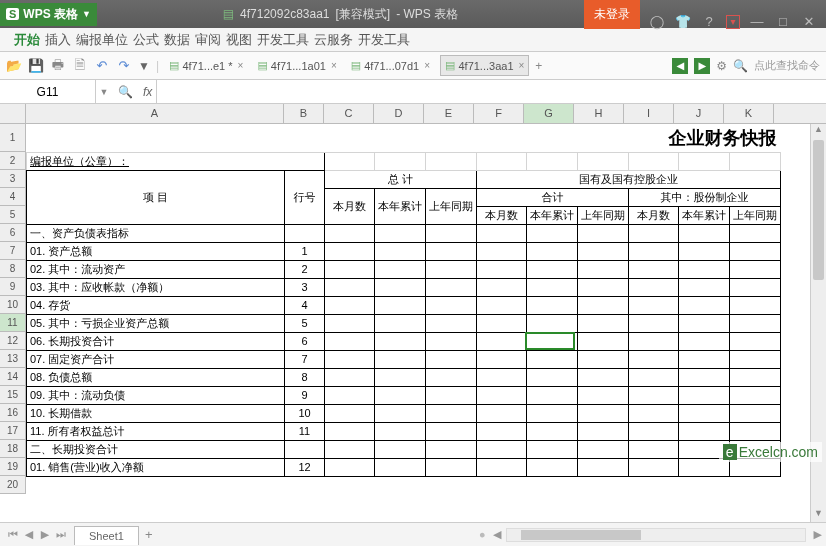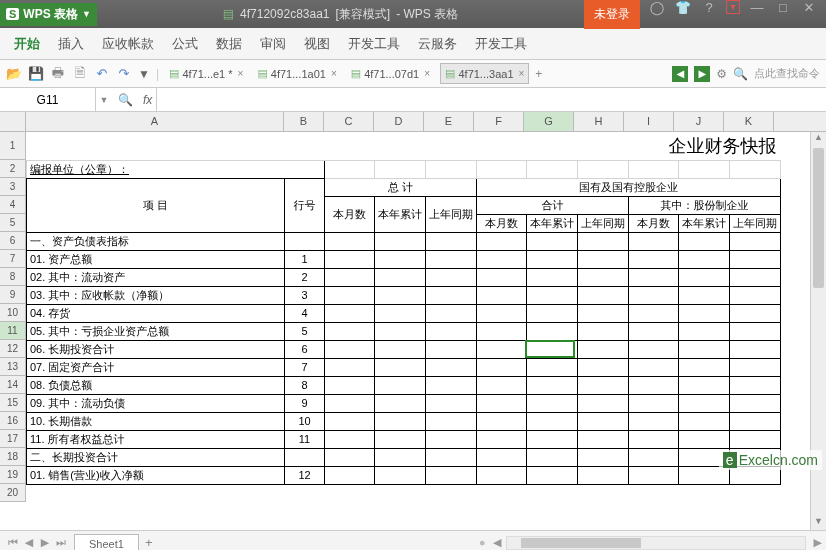--- a/index.html
+++ b/index.html
@@ -1,25 +1,25 @@
 <!DOCTYPE html>
 <html><head>
 <meta charset="utf-8">
 <style>
 * { margin: 0; padding: 0; box-sizing: border-box; font-family: "Microsoft YaHei", Arial, sans-serif; }
 html, body { width: 826px; height: 550px; overflow: hidden; background: #fff; }
 .titlebar { height: 28px; background: linear-gradient(#6a6a6a,#5a5a5a); display: flex; align-items: center; color: #ddd; font-size: 12px; }
 .titlebar .logo { background: #3a8a3a; color: #fff; padding: 3px 6px; display: flex; align-items: center; gap: 4px; font-weight: bold; }
 .titlebar .logo-s { background: #fff; color: #3a8a3a; padding: 0 3px; border-radius: 2px; font-size: 11px; }
 .titlebar .title-txt { flex: 1; text-align: center; display: flex; justify-content: center; gap: 6px; align-items: center; }
-.titlebar .right { display: flex; align-items: flex-start; gap: 8px; padding-right: 8px; }
+.titlebar .right { display: flex; align-items: flex-end; gap: 8px; padding-right: 8px; }
 .titlebar .login { background: #e85c2a; color: #fff; padding: 6px 10px; font-size: 12px; }
 .titlebar .winbtn { color: #bbb; font-size: 13px; width: 18px; text-align: center; cursor: default; }
 .titlebar .redbox { color: #d9534f; border: 1px solid #d9534f; width: 14px; height: 14px; font-size: 10px; display: inline-flex; justify-content: center; align-items: center; }
-.ribbon { height: 32px; background: #f5f5f5; border-bottom: 1px solid #ccc; display: flex; align-items: center; gap: 18px; padding: 0 14px; font-size: 13px; }
+.ribbon { height: 24px; background: #f5f5f5; border-bottom: 1px solid #ccc; display: flex; align-items: center; gap: 5px; padding: 0 14px; font-size: 13px; }
 .ribbon .tab { color: #555; }
 .ribbon .tab.active { color: #2a8a3a; font-weight: bold; }
 .toolbar { height: 28px; background: #fafafa; border-bottom: 1px solid #ccc; display: flex; align-items: center; padding: 0 6px; font-size: 12px; color: #666; gap: 6px; }
 .toolbar .icon { width: 16px; height: 16px; display: inline-flex; align-items: center; justify-content: center; font-size: 13px; }
 .toolbar .doc-tab { display: flex; align-items: center; gap: 3px; padding: 3px 4px; color: #555; font-size: 11px; }
 .toolbar .doc-tab.active { background: #e8e8e8; border: 1px solid #bbb; }
 .toolbar .close-x { color: #888; font-size: 10px; margin-left: 2px; }
 .toolbar .filler { flex: 1; }
 .toolbar .navbtn { background: #3a8a3a; color: #fff; width: 16px; height: 16px; display: inline-flex; align-items: center; justify-content: center; font-size: 10px; }
 .toolbar .search { color: #999; font-size: 11px; }
@@ -34,21 +34,21 @@
 .col-headers .ch { border-right: 1px solid #bbb; text-align: center; line-height: 19px; }
 .col-headers .ch.sel { background: #cde6cd; }
 .grid-body { display: flex; }
 .row-headers { width: 26px; background: #eee; }
 .row-headers .rh { height: 18px; border-bottom: 1px solid #bbb; border-right: 1px solid #bbb; text-align: center; font-size: 10px; color: #555; line-height: 17px; }
 .row-headers .rh.tall { height: 28px; line-height: 27px; }
 .row-headers .rh.sel { background: #cde6cd; }
 .sheet { position: relative; }
 table.sheet-tbl { border-collapse: collapse; }
 table.sheet-tbl td { border: 1px solid #000; font-size: 11px; padding: 1px 3px; height: 17px; color: #000; white-space: nowrap; overflow: hidden; }
-table.sheet-tbl td.light { border-color: #d4d4d4; }
+table.sheet-tbl td.light { border-color: #d4d4d4; font-weight: bold; }
 table.sheet-tbl td.title { font-size: 18px; border: none; border-bottom: 1px solid #d4d4d4; }
 table.sheet-tbl td.ctr { text-align: center; }
 .selected-cell { position: absolute; border: 2px solid #2a8a2a; pointer-events: none; }
 .vscroll { position: absolute; right: 0; top: 20px; bottom: 0; width: 16px; background: #eee; border-left: 1px solid #ccc; }
 .vscroll .thumb { position: absolute; left: 2px; right: 2px; top: 16px; height: 140px; background: #c8c8c8; border-radius: 2px; }
 .vscroll .arrow { position: absolute; left: 0; right: 0; height: 14px; text-align: center; font-size: 9px; color: #888; }
 .sheetbar { height: 24px; background: #f4f4f4; border-top: 1px solid #ccc; display: flex; align-items: center; font-size: 11px; color: #666; }
 .sheetbar .navset { display: flex; gap: 2px; padding: 0 6px; }
 .sheetbar .navset span { width: 14px; text-align: center; color: #999; }
 .sheetbar .stab { background: #fff; border: 1px solid #bbb; border-bottom: none; padding: 3px 14px; margin-top: 1px; }
@@ -82,21 +82,21 @@
     <span class="redbox">▾</span>
     <span class="winbtn">—</span>
     <span class="winbtn">□</span>
     <span class="winbtn">✕</span>
   </div>
 </div>
 
 <div class="ribbon">
   <span class="tab active">开始</span>
   <span class="tab">插入</span>
-  <span class="tab">应收帐款</span>
+  <span class="tab">编报单位</span>
   <span class="tab">公式</span>
   <span class="tab">数据</span>
   <span class="tab">审阅</span>
   <span class="tab">视图</span>
   <span class="tab">开发工具</span>
   <span class="tab">云服务</span>
   <span class="tab">开发工具</span>
 </div>
 
 <div class="toolbar">

